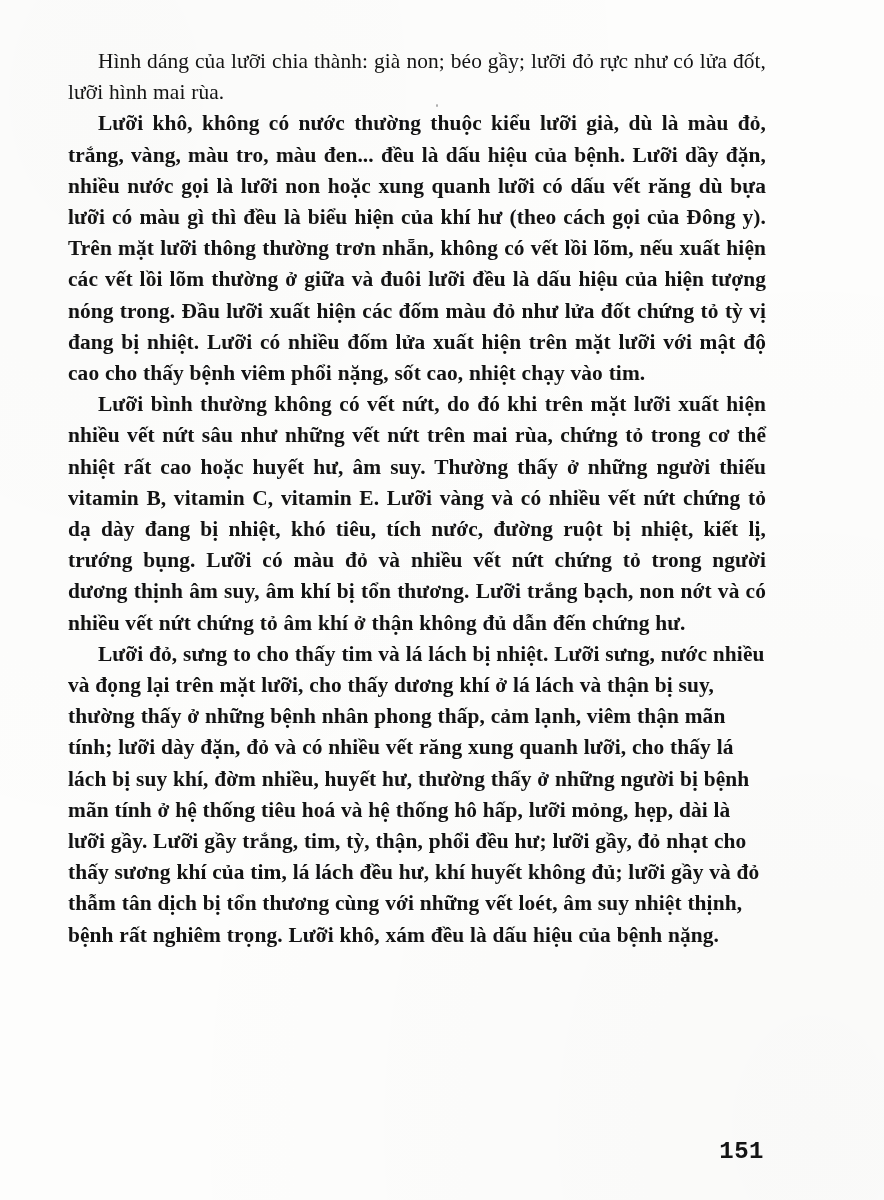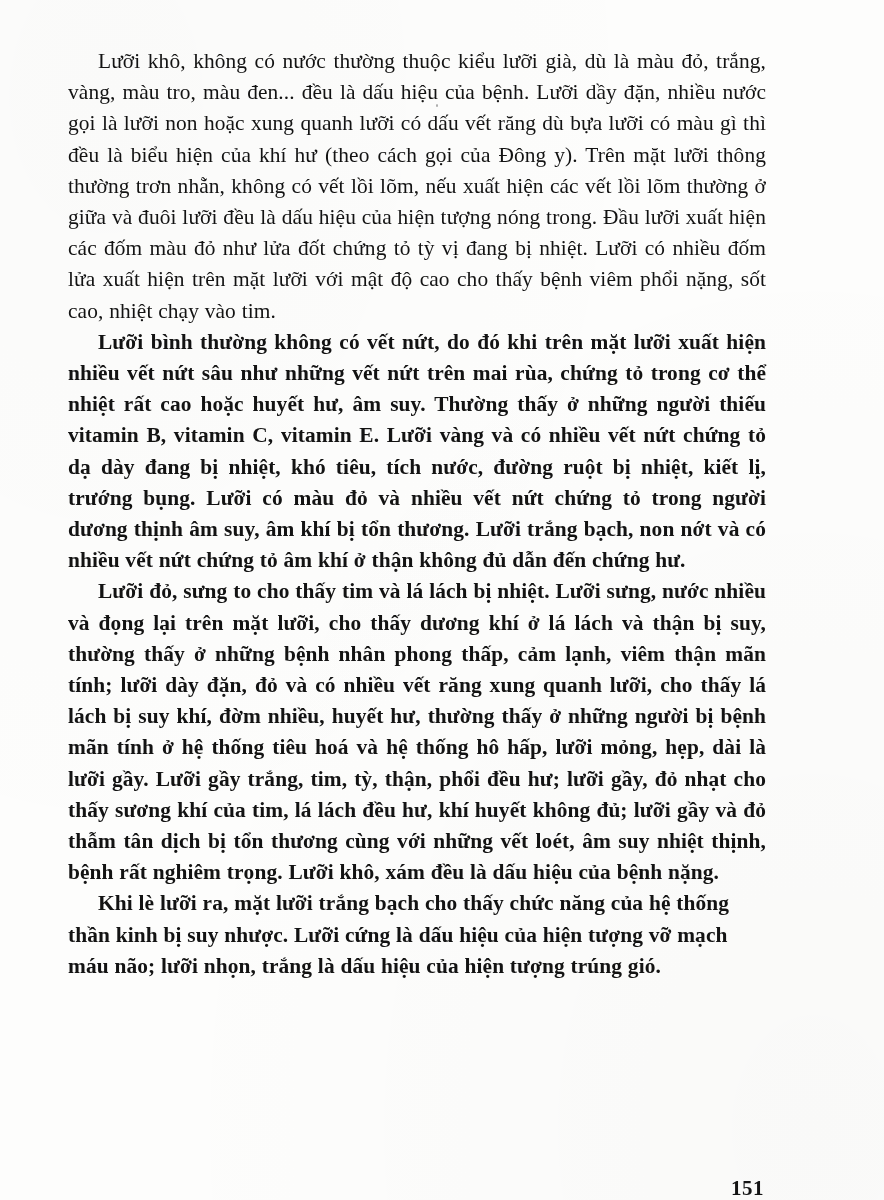--- a/index.html
+++ b/index.html
@@ -46,48 +46,47 @@
     margin-top: 0px;
     font-weight: bold;
   }
   
   .para { hyphens: none; }
 
   .page-number {
     position: absolute;
     right: 120px;
     top: 1138px;
-    font-family: Liberation Serif, serif;
-    font-size: 21px;
+    font-family: Liberation Mono, monospace;
+    font-size: 24px;
     font-weight: 700;
     color: #141414;
     letter-spacing: 0.5px;
-    margin-top: 38px;
   }
 
   
   .speck {
     position: absolute;
     background: #8e8e8e;
     border-radius: 50%;
     pointer-events: none;
   }
   .speck.s1 { left: 436px; top: 104px; width: 2px; height: 3px; opacity: .75; }
   .speck.s2 { left: 708px; top: 246px; width: 2px; height: 2px; opacity: .35; }
 </style>
 </head>
 <body>
 
 <div class="page">
 
   <div class="textblock">
+    <p class="para">Hình dáng của lưỡi chia thành: già non; béo gầy; lưỡi đỏ rực như có lửa đốt, lưỡi hình mai rùa.</p>
     <p class="para">Lưỡi khô, không có nước thường thuộc kiểu lưỡi già, dù là màu đỏ, trắng, vàng, màu tro, màu đen... đều là dấu hiệu của bệnh. Lưỡi dầy đặn, nhiều nước gọi là lưỡi non hoặc xung quanh lưỡi có dấu vết răng dù bựa lưỡi có màu gì thì đều là biểu hiện của khí hư (theo cách gọi của Đông y). Trên mặt lưỡi thông thường trơn nhẵn, không có vết lồi lõm, nếu xuất hiện các vết lồi lõm thường ở giữa và đuôi lưỡi đều là dấu hiệu của hiện tượng nóng trong. Đầu lưỡi xuất hiện các đốm màu đỏ như lửa đốt chứng tỏ tỳ vị đang bị nhiệt. Lưỡi có nhiều đốm lửa xuất hiện trên mặt lưỡi với mật độ cao cho thấy bệnh viêm phổi nặng, sốt cao, nhiệt chạy vào tim.</p>
     <p class="para">Lưỡi bình thường không có vết nứt, do đó khi trên mặt lưỡi xuất hiện nhiều vết nứt sâu như những vết nứt trên mai rùa, chứng tỏ trong cơ thể nhiệt rất cao hoặc huyết hư, âm suy. Thường thấy ở những người thiếu vitamin B, vitamin C, vitamin E. Lưỡi vàng và có nhiều vết nứt chứng tỏ dạ dày đang bị nhiệt, khó tiêu, tích nước, đường ruột bị nhiệt, kiết lị, trướng bụng. Lưỡi có màu đỏ và nhiều vết nứt chứng tỏ trong người dương thịnh âm suy, âm khí bị tổn thương. Lưỡi trắng bạch, non nớt và có nhiều vết nứt chứng tỏ âm khí ở thận không đủ dẫn đến chứng hư.</p>
     <p class="para">Lưỡi đỏ, sưng to cho thấy tim và lá lách bị nhiệt. Lưỡi sưng, nước nhiều và đọng lại trên mặt lưỡi, cho thấy dương khí ở lá lách và thận bị suy, thường thấy ở những bệnh nhân phong thấp, cảm lạnh, viêm thận mãn tính; lưỡi dày đặn, đỏ và có nhiều vết răng xung quanh lưỡi, cho thấy lá lách bị suy khí, đờm nhiều, huyết hư, thường thấy ở những người bị bệnh mãn tính ở hệ thống tiêu hoá và hệ thống hô hấp, lưỡi mỏng, hẹp, dài là lưỡi gầy. Lưỡi gầy trắng, tim, tỳ, thận, phổi đều hư; lưỡi gầy, đỏ nhạt cho thấy sương khí của tim, lá lách đều hư, khí huyết không đủ; lưỡi gầy và đỏ thẫm tân dịch bị tổn thương cùng với những vết loét, âm suy nhiệt thịnh, bệnh rất nghiêm trọng. Lưỡi khô, xám đều là dấu hiệu của bệnh nặng.</p>
-    <p class="para">Khi lè lưỡi ra, mặt lưỡi trắng bạch cho thấy chức năng của hệ thống thần kinh bị suy nhược. Lưỡi cứng là dấu hiệu của hiện tượng vỡ mạch máu não; lưỡi nhọn, trắng là dấu hiệu của hiện tượng trúng gió.</p>
   </div>
 
   <div class="speck s1"></div>
   <div class="speck s2"></div>
 
   <div class="page-number">151</div>
 
 </div>
 
 </body></html>

